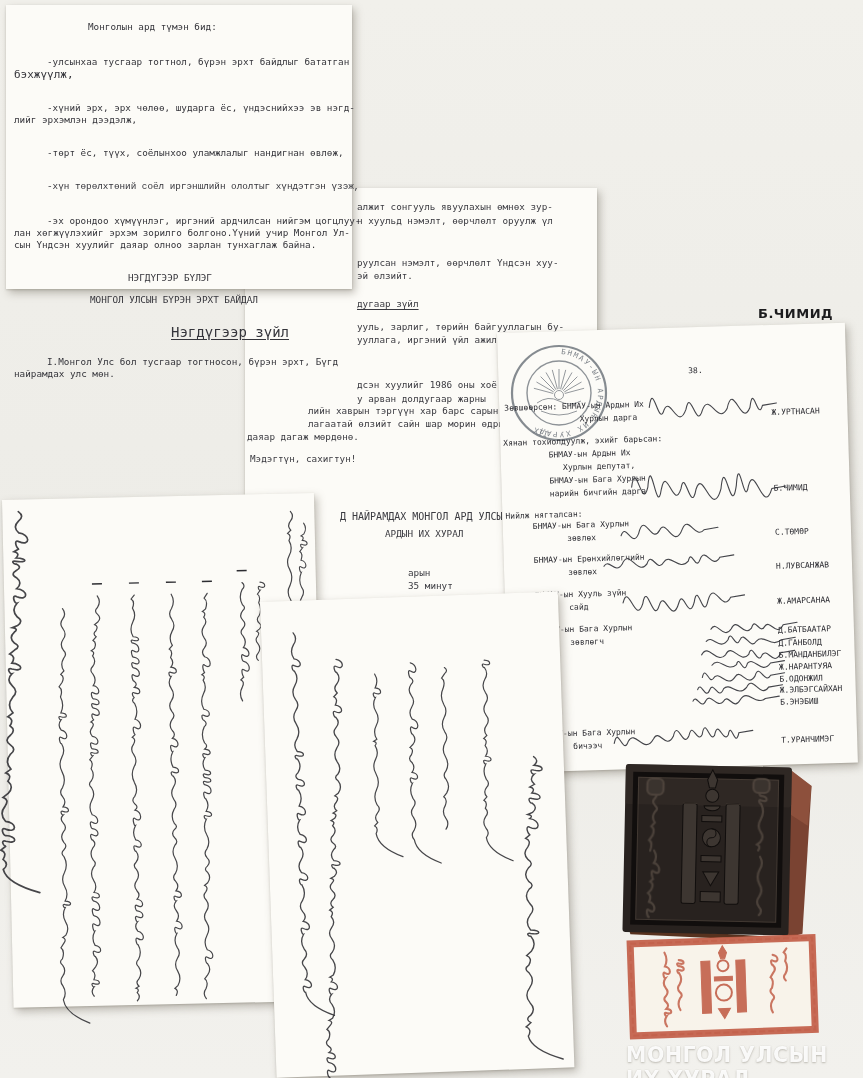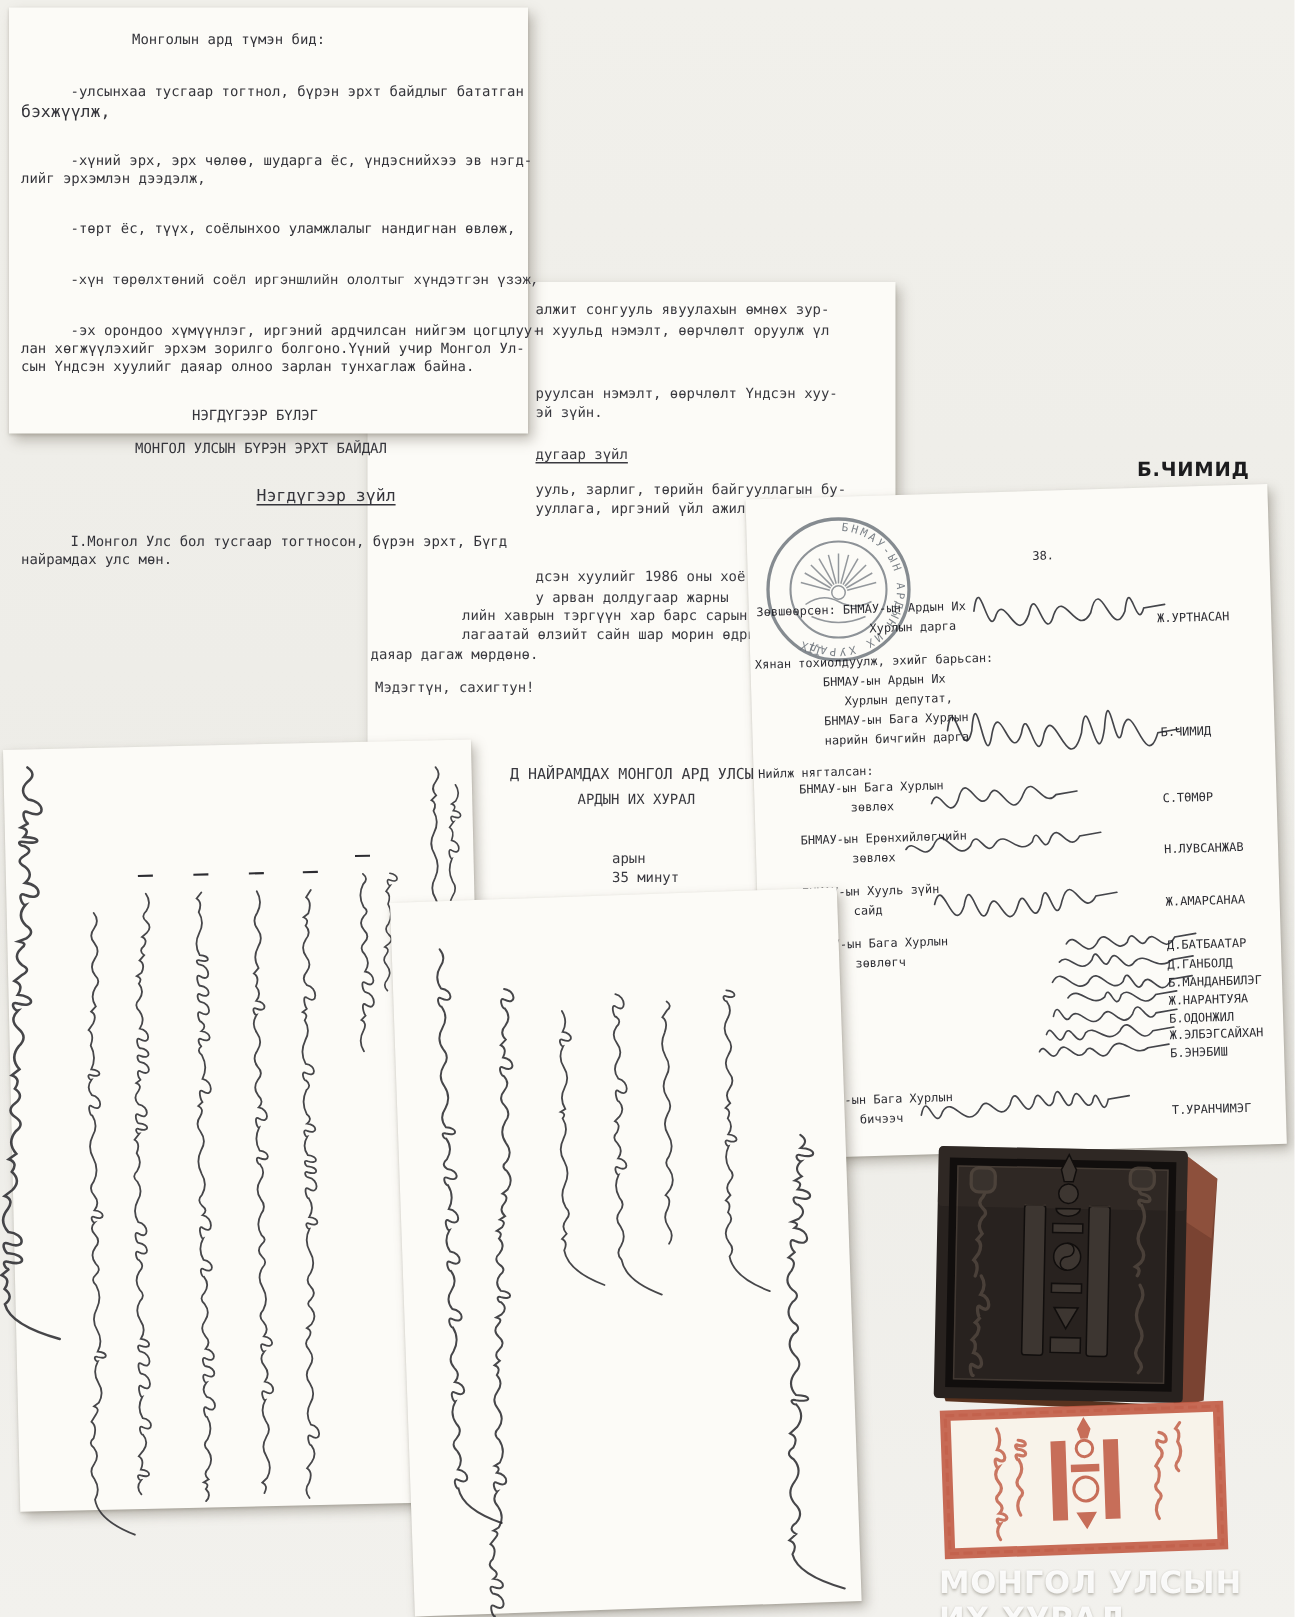--- a/index.html
+++ b/index.html
@@ -45,29 +45,29 @@
         <div class="tl" style="left: 8px; top: 64px; font-size: 11px; color: rgb(53, 53, 59);">бэхжүүлж,</div>
         <div class="tl" style="left: 41px; top: 98px; font-size: 9.3px; color: rgb(53, 53, 59);">-хүний эрх, эрх чөлөө, шударга ёс, үндэснийхээ эв нэгд-</div>
         <div class="tl" style="left: 8px; top: 110px; font-size: 9.3px; color: rgb(53, 53, 59);">лийг эрхэмлэн дээдэлж,</div>
         <div class="tl" style="left: 41px; top: 143px; font-size: 9.3px; color: rgb(53, 53, 59);">-төрт ёс, түүх, соёлынхоо уламжлалыг нандигнан өвлөж,</div>
         <div class="tl" style="left: 41px; top: 177px; font-size: 9.3px; color: rgb(53, 53, 59); font-family: Liberation Mono, monospace;">-хүн төрөлхтөний соёл иргэншлийн ололтыг хүндэтгэн үзэж,</div>
         <div class="tl" style="left: 41px; top: 211px; font-size: 9.3px; color: rgb(53, 53, 59);">-эх орондоо хүмүүнлэг, иргэний ардчилсан нийгэм цогцлуу-</div>
         <div class="tl" style="left: 8px; top: 223px; font-size: 9.3px; color: rgb(53, 53, 59);">лан хөгжүүлэхийг эрхэм зорилго болгоно.Үүний учир Монгол Ул-</div>
         <div class="tl" style="left: 8px; top: 235px; font-size: 9.3px; color: rgb(53, 53, 59);">сын Үндсэн хуулийг даяар олноо зарлан тунхаглаж байна.</div>
         <div class="tl" style="left: 122px; top: 268px; font-size: 9.3px; color: rgb(53, 53, 59);">НЭГДҮГЭЭР БҮЛЭГ</div>
         <div class="tl" style="left: 84px; top: 290px; font-size: 9.3px; color: rgb(53, 53, 59);">МОНГОЛ УЛСЫН БҮРЭН ЭРХТ БАЙДАЛ</div>
-        <div class="tl ul" style="left: 120px; top: 320px; font-size: 11px; color: rgb(53, 53, 59); padding-left: 45px;">Нэгдүгээр зүйл</div>
+        <div class="tl ul" style="left: 120px; top: 320px; font-size: 14px; color: rgb(53, 53, 59); padding-left: 45px;">Нэгдүгээр зүйл</div>
         <div class="tl" style="left: 41px; top: 352px; font-size: 9.3px; color: rgb(53, 53, 59);">I.Монгол Улс бол тусгаар тогтносон, бүрэн эрхт, Бүгд</div>
         <div class="tl" style="left: 8px; top: 364px; font-size: 9.3px; color: rgb(53, 53, 59);">найрамдах улс мөн.</div>
       </div>
       <div class="paper" style="left: 245px; top: 188px; width: 352px; height: 424px; z-index: 1; transform: rotate(0deg); transform-origin: 0px 0px;">
         <div class="tl" style="left: 112px; top: 14px; font-size: 9.3px; color: rgb(58, 58, 64);">алжит сонгууль явуулахын өмнөх зур-</div>
         <div class="tl" style="left: 112px; top: 28px; font-size: 9.3px; color: rgb(58, 58, 64);">н хуульд нэмэлт, өөрчлөлт оруулж үл</div>
         <div class="tl" style="left: 112px; top: 70px; font-size: 9.3px; color: rgb(58, 58, 64);">руулсан нэмэлт, өөрчлөлт Үндсэн хуу-</div>
-        <div class="tl" style="left: 112px; top: 83px; font-size: 9.3px; color: rgb(58, 58, 64);">эй зүйн.</div>
+        <div class="tl" style="left: 112px; top: 83px; font-size: 9.3px; color: rgb(58, 58, 64);">эй өлзийт.</div>
         <div class="tl ul" style="left: 112px; top: 111px; font-size: 9.3px; color: rgb(58, 58, 64);">дугаар зүйл</div>
         <div class="tl" style="left: 112px; top: 134px; font-size: 9.3px; color: rgb(58, 58, 64);">ууль, зарлиг, төрийн байгууллагын бу-</div>
         <div class="tl" style="left: 112px; top: 147px; font-size: 9.3px; color: rgb(58, 58, 64);">ууллага, иргэний үйл ажил</div>
         <div class="tl" style="left: 112px; top: 192px; font-size: 9.3px; color: rgb(58, 58, 64);">дсэн хуулийг 1986 оны хоё</div>
         <div class="tl" style="left: 112px; top: 206px; font-size: 9.3px; color: rgb(58, 58, 64);">у арван долдугаар жарны</div>
         <div class="tl" style="left: 63px; top: 218px; font-size: 9.3px; color: rgb(58, 58, 64);">лийн хаврын тэргүүн хар барс сарын шинийн өсний</div>
         <div class="tl" style="left: 63px; top: 231px; font-size: 9.3px; color: rgb(58, 58, 64);">лагаатай өлзийт сайн шар морин өдрийн морин цаг</div>
         <div class="tl" style="left: 2px; top: 244px; font-size: 9.3px; color: rgb(58, 58, 64);">даяар дагаж мөрдөнө.</div>
         <div class="tl" style="left: 5px; top: 266px; font-size: 9.3px; color: rgb(58, 58, 64);">Мэдэгтүн, сахигтун!</div>
         <div class="tl" style="left: 95px; top: 324px; font-size: 10px; color: rgb(58, 58, 64);">Д НАЙРАМДАХ МОНГОЛ АРД УЛСЫН</div>

